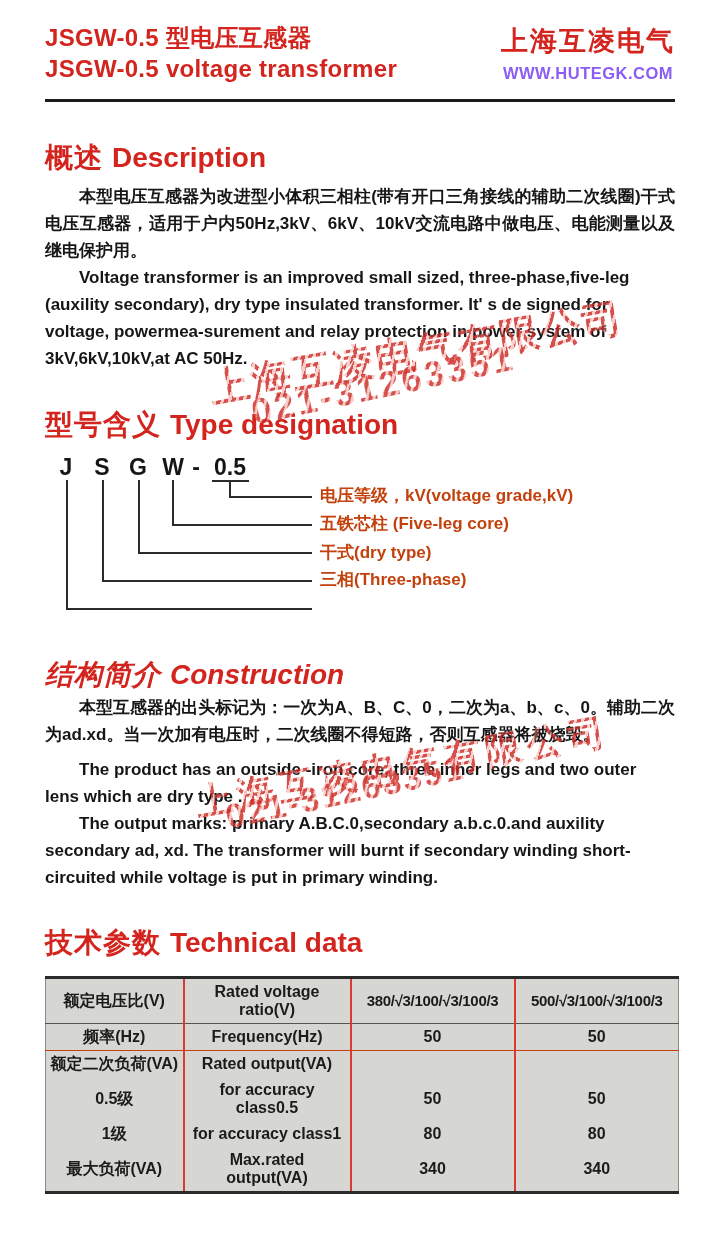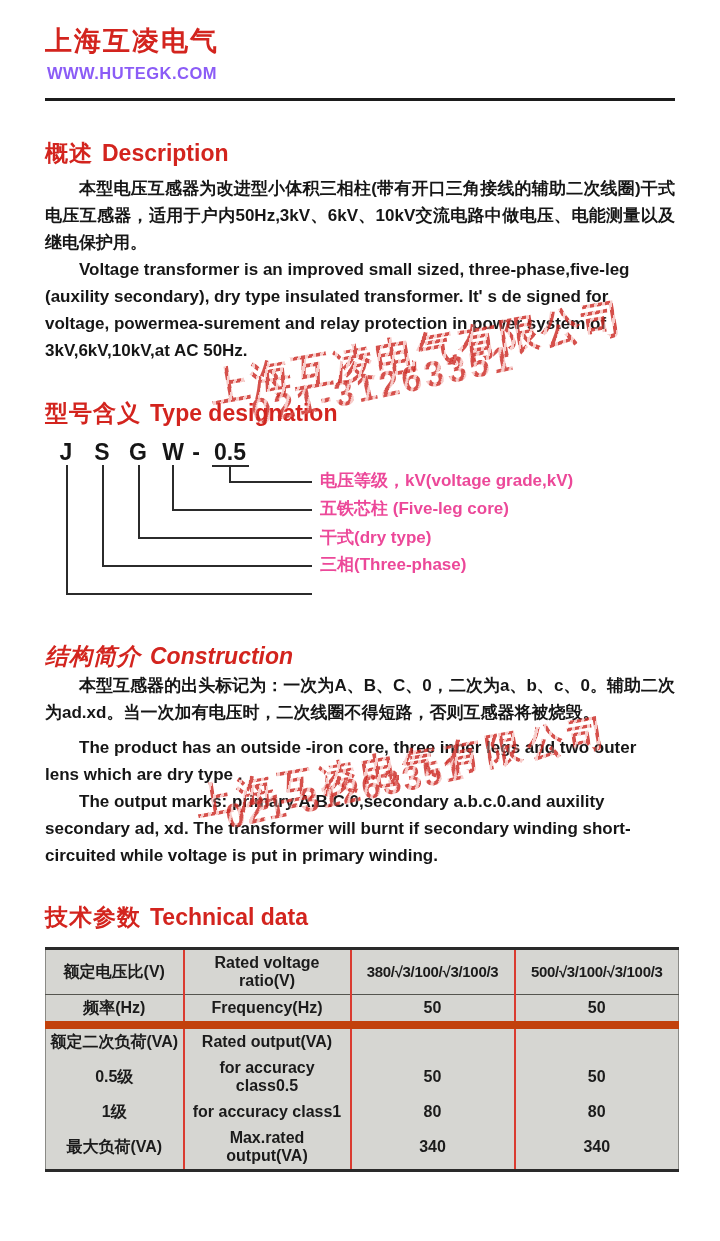--- a/index.html
+++ b/index.html
@@ -10,50 +10,50 @@
   }
   
   .header { display:flex; justify-content:space-between; align-items:flex-start; padding:22px 45px 0 45px; }
   .doc-title .t-line { font-size:24px; color:#d3241e; line-height:31px; letter-spacing:0.3px; }
   .brand { text-align:center; padding-top:1px; }
   .brand-name { font-size:27px; color:#d3241e; letter-spacing:2px; }
   .brand-url  { font-size:16.5px; color:#8b5cf6; margin-top:5px; letter-spacing:0.5px; }
   .rule { height:3px; background:#1c1c1c; margin:15px 45px 0 45px; }
 
   
-  .section-heading { color:#d3241e; font-size:23px; margin-left:45px; }
+  .section-heading { color:#d3241e; font-size:28px; margin-left:45px; }
   .section-heading .h-cn { margin-right:9px; letter-spacing:1px; }
   .mt-desc   { margin-top:37px; }
   .mt-type   { margin-top:34px; }
   .mt-constr { margin-top:32px;font-style:italic; }
   .mt-tech   { margin-top:33px; }
 
   .para { margin:6px 45px 0 45px; font-size:17px; line-height:27px;
           text-align:justify; text-indent:2em; color:#161616; }
   .para.en { text-align:left; }
   .para.tight { margin-top:0; }
   .para.gap   { margin-top:8px; }
 
   
   .diagram { position:relative; height:172px; margin-top:8px; width:720px; }
   .m-letter { position:absolute; top:2px; transform:translateX(-50%); font-size:23px; color:#161616; }
   .dline { position:absolute; background:#2b2b2b; }
   .vline { width:2px; }
   .hline { height:2px; }
-  .d-label { position:absolute; left:320px; font-size:17px; line-height:22px; white-space:nowrap; color:#ec4899; }
+  .d-label { position:absolute; left:320px; font-size:17px; line-height:22px; white-space:nowrap; color:#c2410c; }
 
   
   .tech-table { border-collapse:collapse; margin:14px 42px 0 45px; width:633px;
                 background:#d6d6d2; border-top:3px solid #2a2a2a; border-bottom:3px solid #2a2a2a;
                 border-left:1px solid #8a8a86; border-right:1px solid #8a8a86; table-layout:fixed; }
   .tech-table td { padding:4px 3px; font-size:16px; line-height:18px; text-align:center;
                    color:#1b1b1b; font-weight:bold; overflow:hidden; }
   .tech-table td + td { border-left:2px solid #da3b30; }
   .tech-table tr.sep-thin  td { border-bottom:1px solid #55554f; }
-  .tech-table tr.sep-thick td { border-bottom:8px solid #c2410c; }
+  .tech-table tr.sep-thick td { border-bottom:1px solid #c2410c; }
   .tech-table col.c1 { width:138px; }
   .tech-table col.c2 { width:167px; }
   .tech-table col.c3 { width:164px; }
   .tech-table col.c4 { width:164px; }
   .tech-table td.ratio { font-size:15px; letter-spacing:-0.3px; }
 
   
   .wm-line { position:absolute; white-space:nowrap; font-weight:bold; pointer-events:none; z-index:10;
              transform-origin:0 50%; color:rgba(219,74,68,0.62); }
   @supports (-webkit-background-clip:text) {
@@ -66,20 +66,24 @@
   .wm1-phone   { left:252px; top:392px; font-size:36px; letter-spacing:3px; transform:rotate(-12deg); }
   .wm2-company { left:196px; top:779px; font-size:37px; letter-spacing:5px; transform:rotate(-10deg); }
   .wm2-phone   { left:226px; top:798px; font-size:34px; letter-spacing:2px; transform:rotate(-12deg); }
 </style>
 </head>
 <body>
 
 <div class="page">
 
   <div class="header">
+    <div class="doc-title">
+      <div class="t-line">JSGW-0.5 型电压互感器</div>
+      <div class="t-line">JSGW-0.5 voltage transformer</div>
+    </div>
     <div class="brand">
       <div class="brand-name">上海互凌电气</div>
       <div class="brand-url">WWW.HUTEGK.COM</div>
     </div>
   </div>
   <div class="rule"></div>
 
   <div class="section-heading mt-desc">
     <span class="h-cn">概述</span><span class="h-en">Description</span>
   </div>

